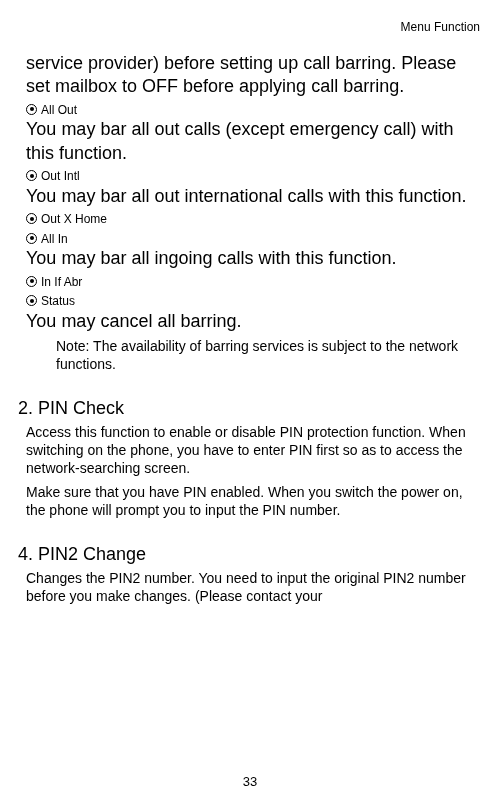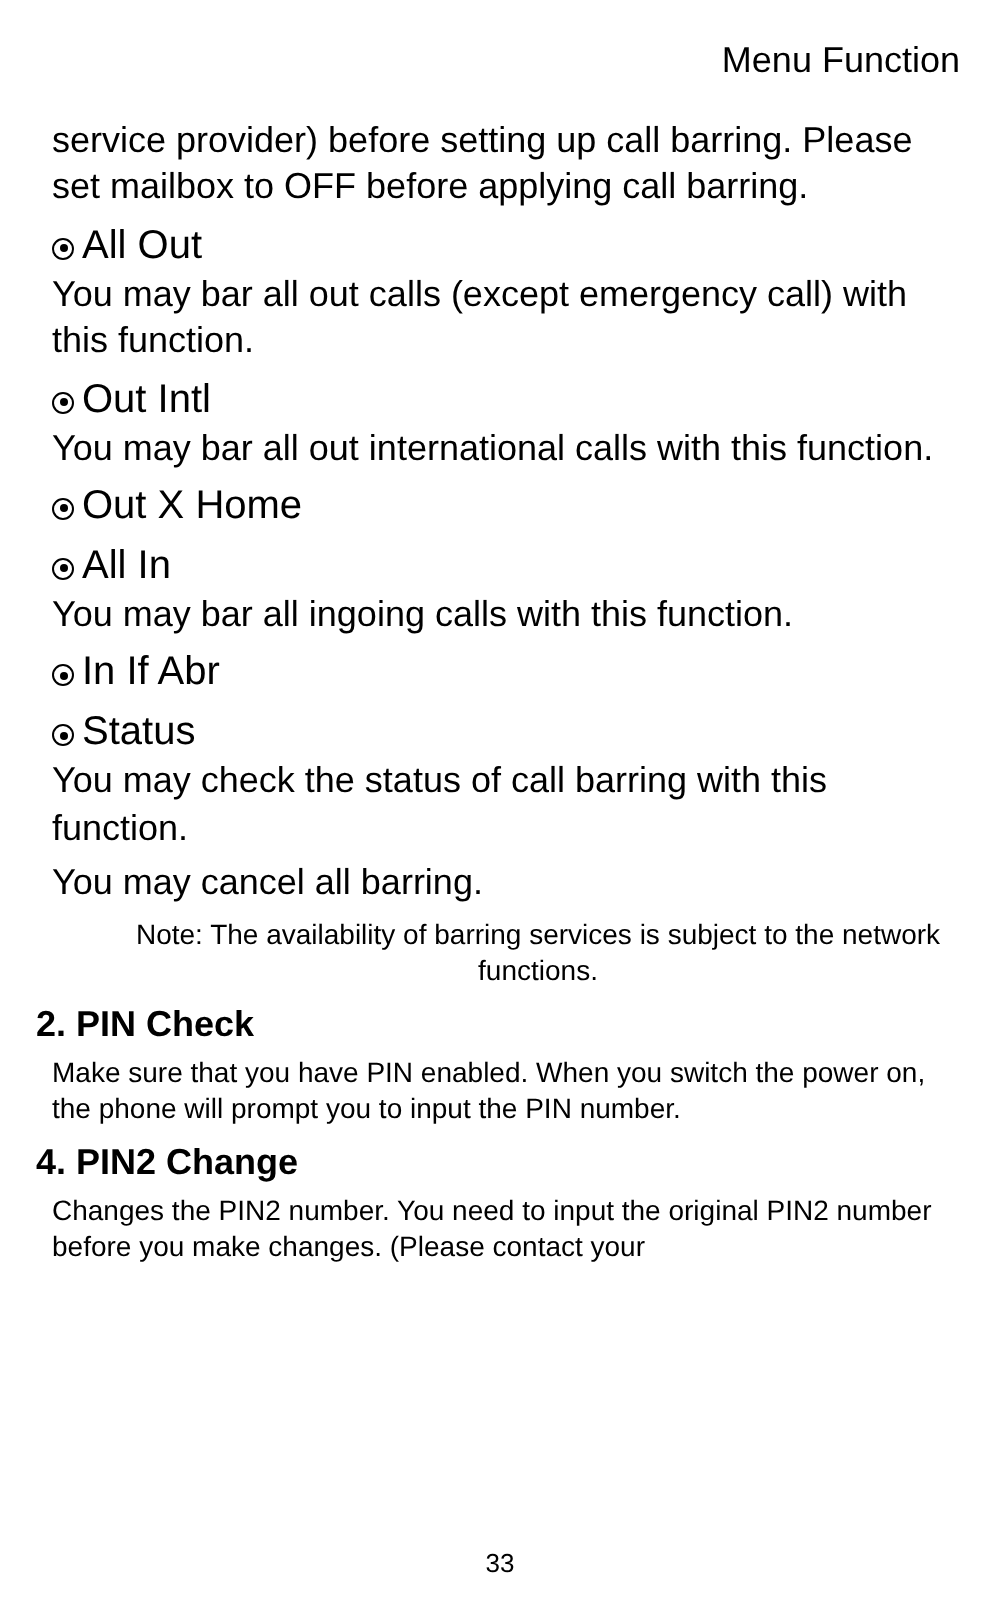--- a/index.html
+++ b/index.html
@@ -11,35 +11,35 @@
       width: 500px;
       height: 803px;
       background: #fff;
       font-family: Arial, Helvetica, sans-serif;
       color: #000;
       position: relative;
       padding: 20px 18px 0 18px;
     }
     .header {
       text-align: right;
-      font-size: 18px;
+      font-size: 12px;
       margin-bottom: 18px;
       padding-right: 2px;
     }
     .content {
       padding-left: 8px;
       padding-right: 0;
     }
     .para {
       font-size: 18px;
       line-height: 1.3;
       margin-bottom: 4px;
     }
     .subheading {
-      font-size: 20px;
+      font-size: 12px;
       line-height: 1.3;
       margin-top: 4px;
     }
     .bullet {
       display: inline-block;
       width: 11px;
       height: 11px;
       border: 1.5px solid #000;
       border-radius: 50%;
       position: relative;
@@ -55,26 +55,25 @@
       border-radius: 50%;
       top: 50%;
       left: 50%;
       transform: translate(-50%, -50%);
     }
     .note {
       font-size: 14px;
       line-height: 1.3;
       padding-left: 30px;
       margin-bottom: 6px;
-      text-align: center;
     }
     .h2 {
       font-size: 18px;
-      font-weight: bold;
-      margin-top: 8px;
+      font-weight: normal;
+      margin-top: 24px;
       margin-bottom: 4px;
       margin-left: -8px;
     }
     .section-body {
       font-size: 14px;
       line-height: 1.3;
       margin-bottom: 6px;
     }
     .page-num {
       position: absolute;
@@ -113,27 +112,27 @@
   </div>
   <div class="para">You may bar all ingoing calls with this function.</div>
 
   <div class="subheading">
     <span class="bullet"></span><span>In If Abr</span>
   </div>
 
   <div class="subheading">
     <span class="bullet"></span><span>Status</span>
   </div>
-  <div class="para">You may check the status of call barring with this function.</div>
 
   <div class="para">You may cancel all barring.</div>
 
   <div class="note">Note: The availability of barring services is subject to the network functions.</div>
 
   <div class="h2">2. PIN Check</div>
+  <div class="section-body">Access this function to enable or disable PIN protection function. When switching on the phone, you have to enter PIN first so as to access the network-searching screen.</div>
 
   <div class="section-body">Make sure that you have PIN enabled.    When you switch the power on, the phone will prompt you to input the PIN number.</div>
 
   <div class="h2">4. PIN2 Change</div>
   <div class="section-body">Changes the PIN2 number. You need to input the original PIN2 number before you make changes. (Please contact your</div>
 
 </div>
 
 <div class="page-num">33</div>
 

